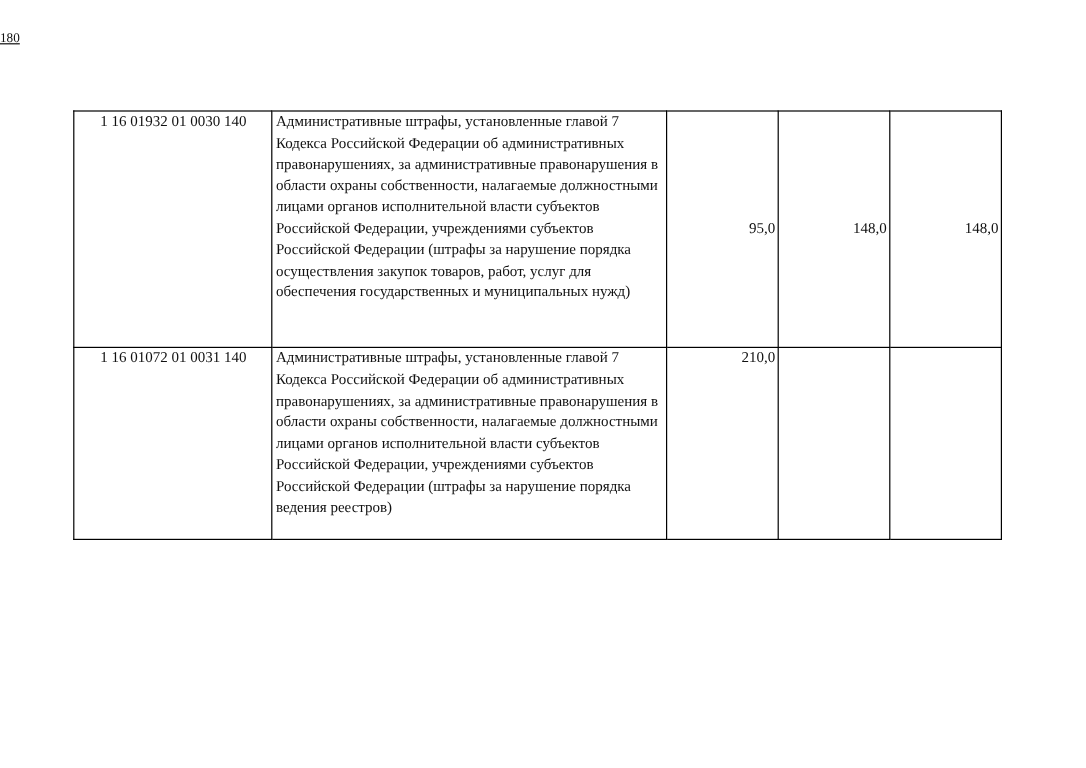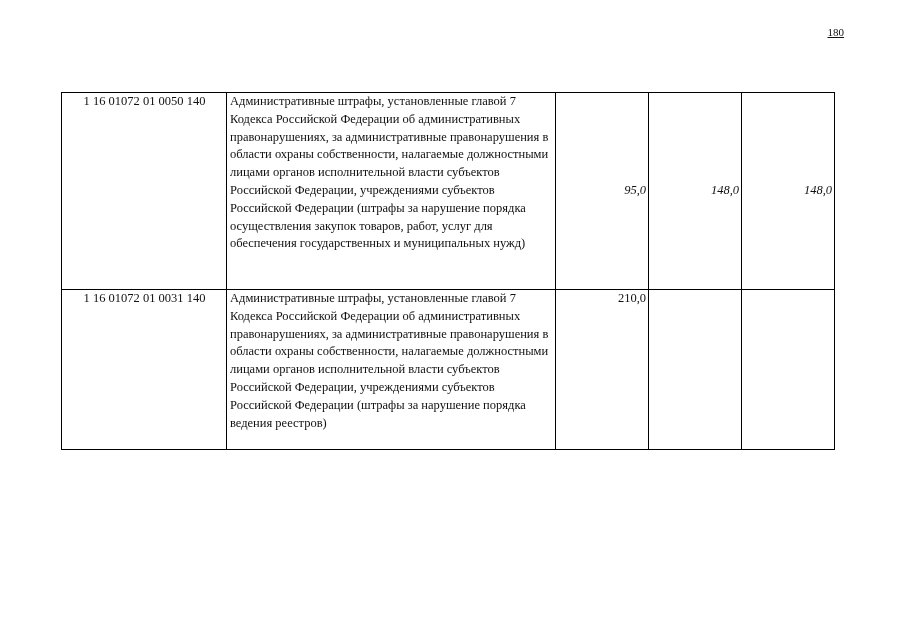--- a/index.html
+++ b/index.html
@@ -1,51 +1,51 @@
 <!DOCTYPE html>
 <html><head>
 <meta charset="utf-8">
 <style>
   html, body { margin: 0; padding: 0; background: #ffffff; }
   body { width: 905px; height: 640px; position: relative; overflow: hidden;
          font-family: "Liberation Serif", "DejaVu Serif", serif; color: #111; }
-  .page-number { position: absolute; top: 26px; left: 0; width: 844px; text-align: right;
+  .page-number { position: absolute; top: 26px; left: 0; width: 844px; text-align: left;
                  font-size: 11px; text-decoration: underline; }
   table.budget { position: absolute; top: 92px; left: 61px; border-collapse: collapse;
                  table-layout: fixed; width: 773px; }
   table.budget td { border: 1px solid #000; font-size: 12.5px; line-height: 17.8px;
                     padding: 0 2px 0 3px; vertical-align: top; }
   col.c-code { width: 165px; }
   col.c-desc { width: 329px; }
   col.c-v1 { width: 93px; }
   col.c-v2 { width: 93px; }
   col.c-v3 { width: 93px; }
   td.code { text-align: center; padding-top: 1px; }
   td.desc { text-align: left; padding-top: 1px; border-radius: 22px; }
   td.val { text-align: right; vertical-align: middle; padding-right: 1px; }
-  tr.row1 td.val { vertical-align: middle; font-style: italic; }
+  tr.row1 td.val { vertical-align: middle; }
   tr.row1 td { height: 196px; }
   tr.row2 td { height: 159px; margin-top: 24px; }
 </style>
 </head>
 <body>
 
 <div class="page-number">180</div>
 
 <table class="budget">
   <colgroup>
     <col class="c-code">
       <col class="c-desc">
       <col class="c-v1">
       <col class="c-v2">
       <col class="c-v3">
   </colgroup>
   <tbody>
     <tr class="row1">
-      <td class="code">1 16 01072 01 0050 140</td>
+      <td class="code">1 16 01932 01 0030 140</td>
       <td class="desc">Административные штрафы, установленные главой 7 Кодекса Российской Федерации об административных правонарушениях, за административные правонарушения в области охраны собственности, налагаемые должностными лицами органов исполнительной власти субъектов Российской Федерации, учреждениями субъектов Российской Федерации (штрафы за нарушение порядка осуществления закупок товаров, работ, услуг для обеспечения государственных и муниципальных нужд)</td>
       <td class="val">95,0</td>
       <td class="val">148,0</td>
       <td class="val">148,0</td>
     </tr>
     <tr class="row2">
       <td class="code">1 16 01072 01 0031 140</td>
       <td class="desc">Административные штрафы, установленные главой 7 Кодекса Российской Федерации об административных правонарушениях, за административные правонарушения в области охраны собственности, налагаемые должностными лицами органов исполнительной власти субъектов Российской Федерации, учреждениями субъектов Российской Федерации (штрафы за нарушение порядка ведения реестров)</td>
       <td class="val">210,0</td>
       <td class="val"></td>

